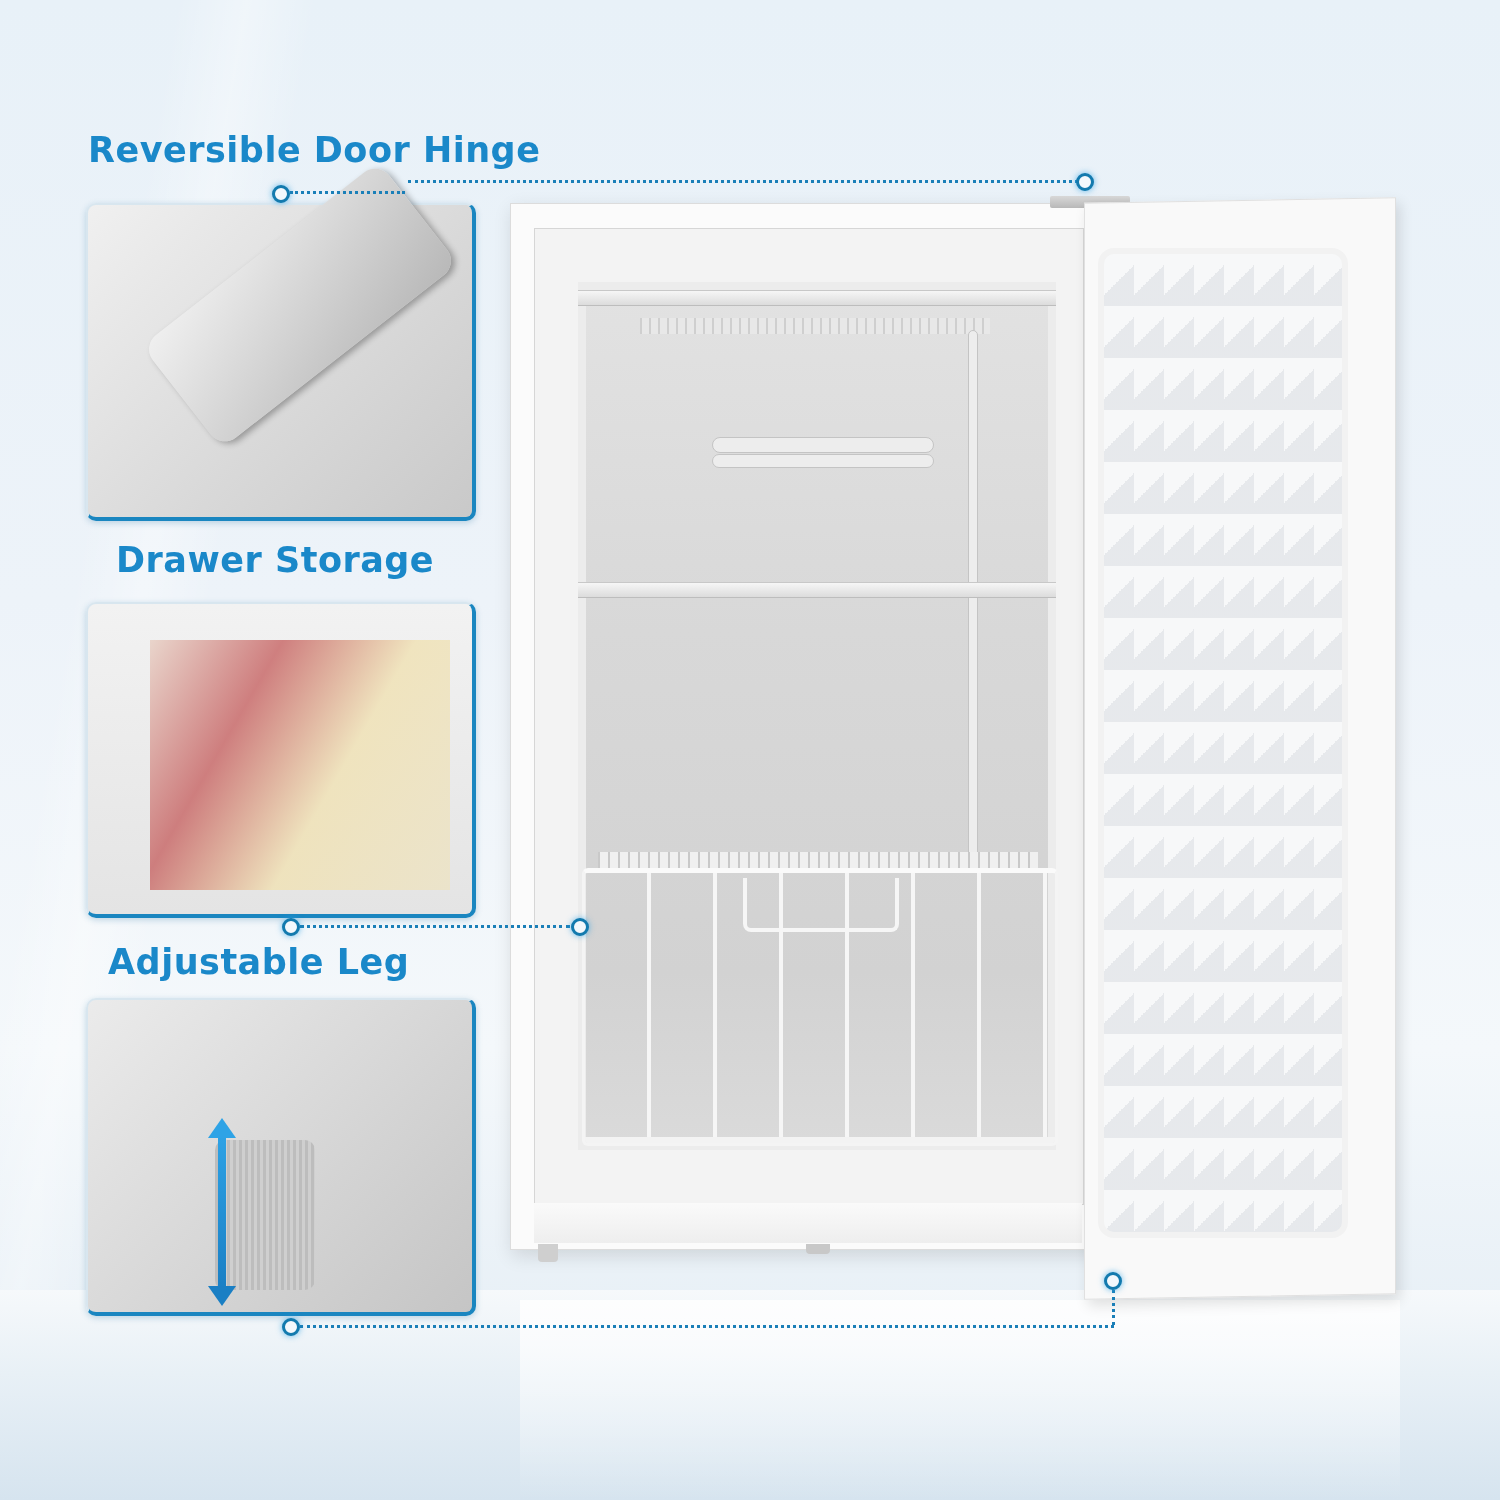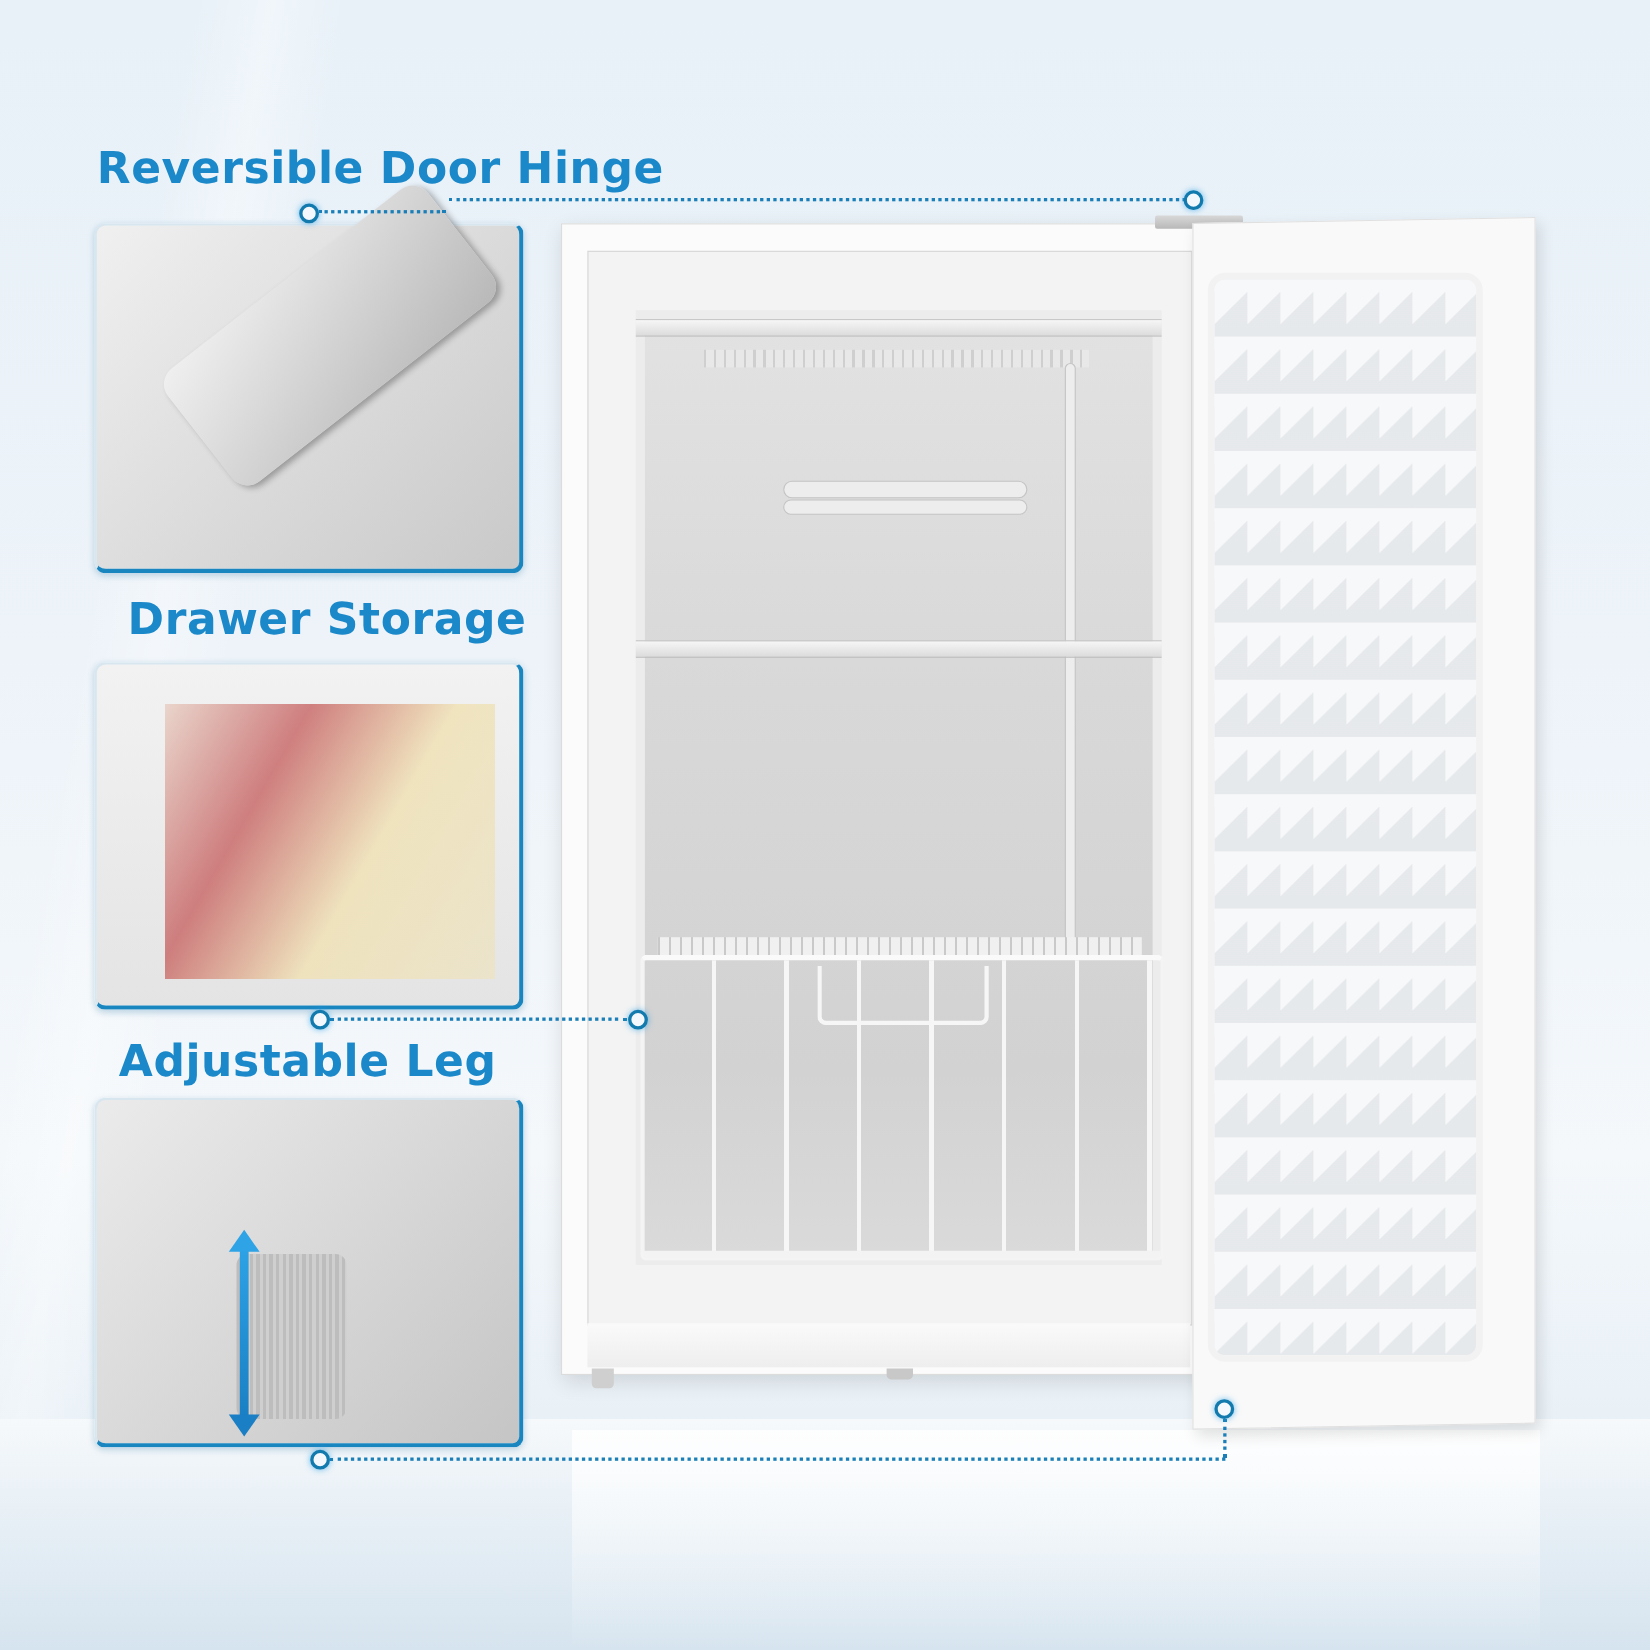--- a/index.html
+++ b/index.html
@@ -15,21 +15,21 @@
     background: linear-gradient(180deg, #f6f9fb 0%, #e8f0f6 40%, #d6e4ef 100%);
   }
   .floor-reflection {
     position:absolute; left:520px; width:880px; top:1300px; height:200px;
     background: linear-gradient(180deg, rgba(255,255,255,0.85), rgba(255,255,255,0));
   }
 
   
   .heading {
     position:absolute; color:#1a88c9; font-family:"DejaVu Sans", sans-serif;
-    font-weight:bold; font-size:40px; letter-spacing:0.5px; white-space:nowrap;
+    font-weight:bold; font-size:35px; letter-spacing:0.5px; white-space:nowrap;
   }
   
   .dot-line { position:absolute; border-top:3px dotted #1a7fb8; height:0; }
   .dot-vline { position:absolute; border-left:3px dotted #1a7fb8; width:0; }
   .node {
     position:absolute; width:12px; height:12px; border-radius:50%;
     border:3px solid #137aae; background:#f3f8fc; box-shadow:0 0 6px rgba(40,160,230,0.7);
   }
 
   

